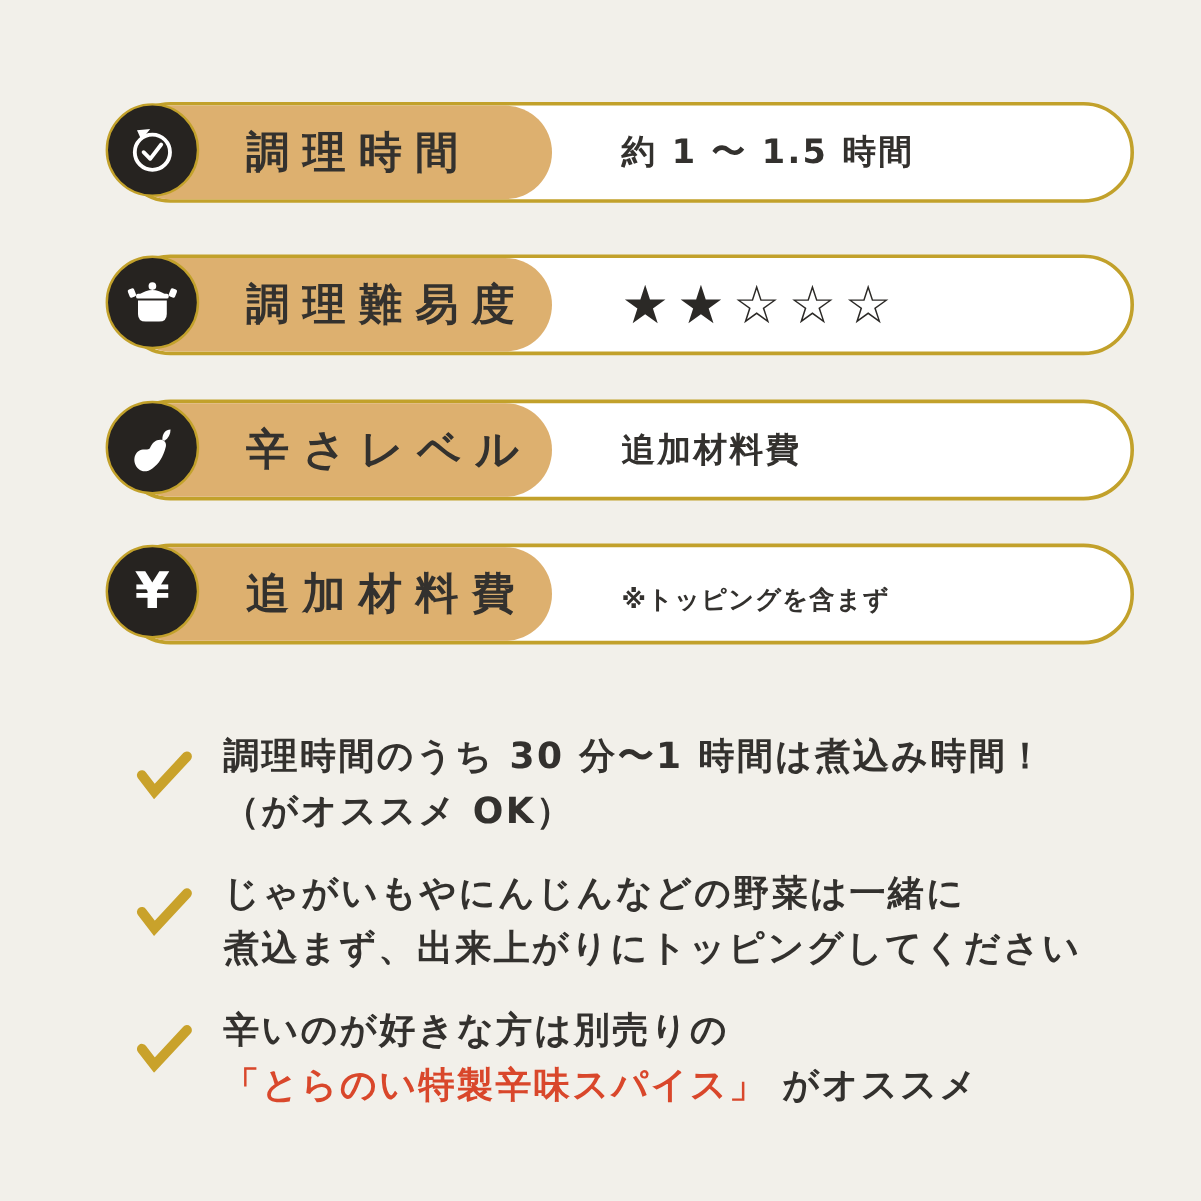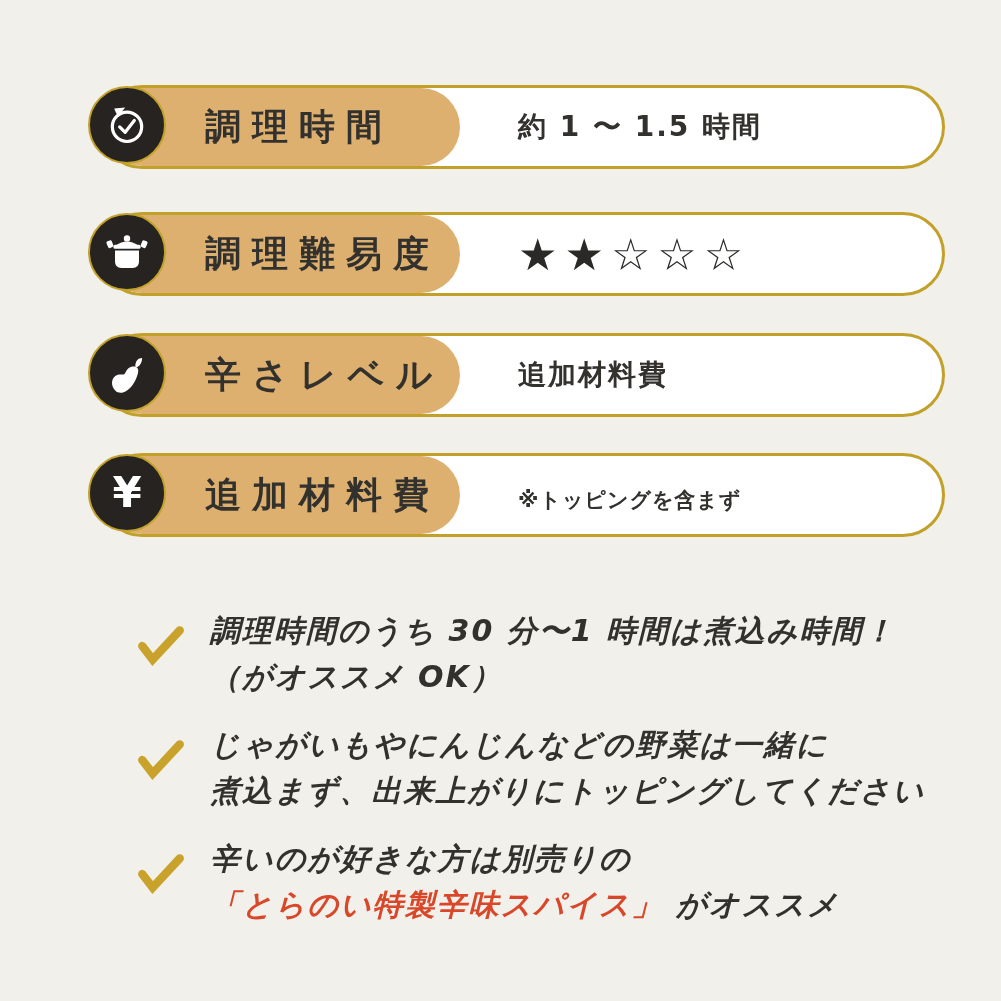--- a/index.html
+++ b/index.html
@@ -46,21 +46,21 @@
   .stars-text {
     font-size:44px; letter-spacing:7px; color:#2B2926; white-space:nowrap;
   }
   .value-note {
     font-size:21px; font-weight:bold; letter-spacing:1px;
     color:#33312E; white-space:nowrap; padding-top:10px;
   }
   .yen-glyph { color:#FFFFFF; font-size:42px; font-weight:bold; line-height:1; }
 
   
-  .notes { position:absolute; left:136px; top:608px; right:40px;font-style:italic; }
+  .notes { position:absolute; left:112px; top:608px; right:40px; }
   .note-item { display:flex; align-items:flex-start; margin-bottom:22px; }
   .check-wrap { width:50px; margin-right:24px; margin-top:16px; flex-shrink:0; }
   .note-lines { }
   .note-line {
     font-size:30px; font-weight:bold; letter-spacing:2px;
     line-height:46px; color:#33312E; white-space:nowrap;
   }
   .note-highlight { color:#D9472B; }
 </style>
 </head>

